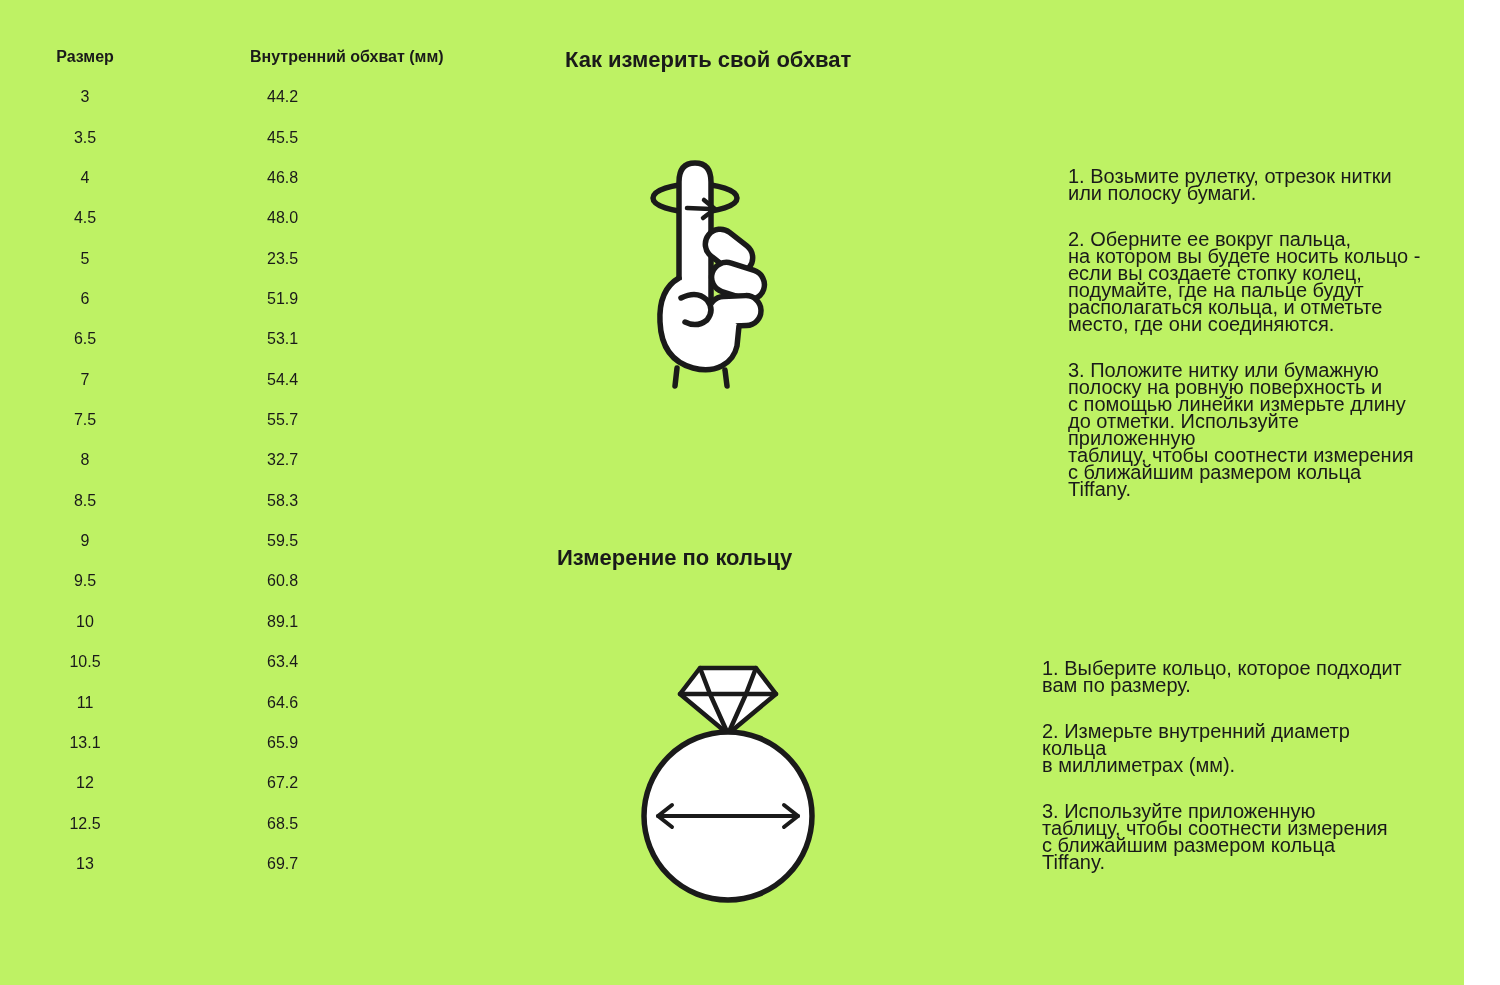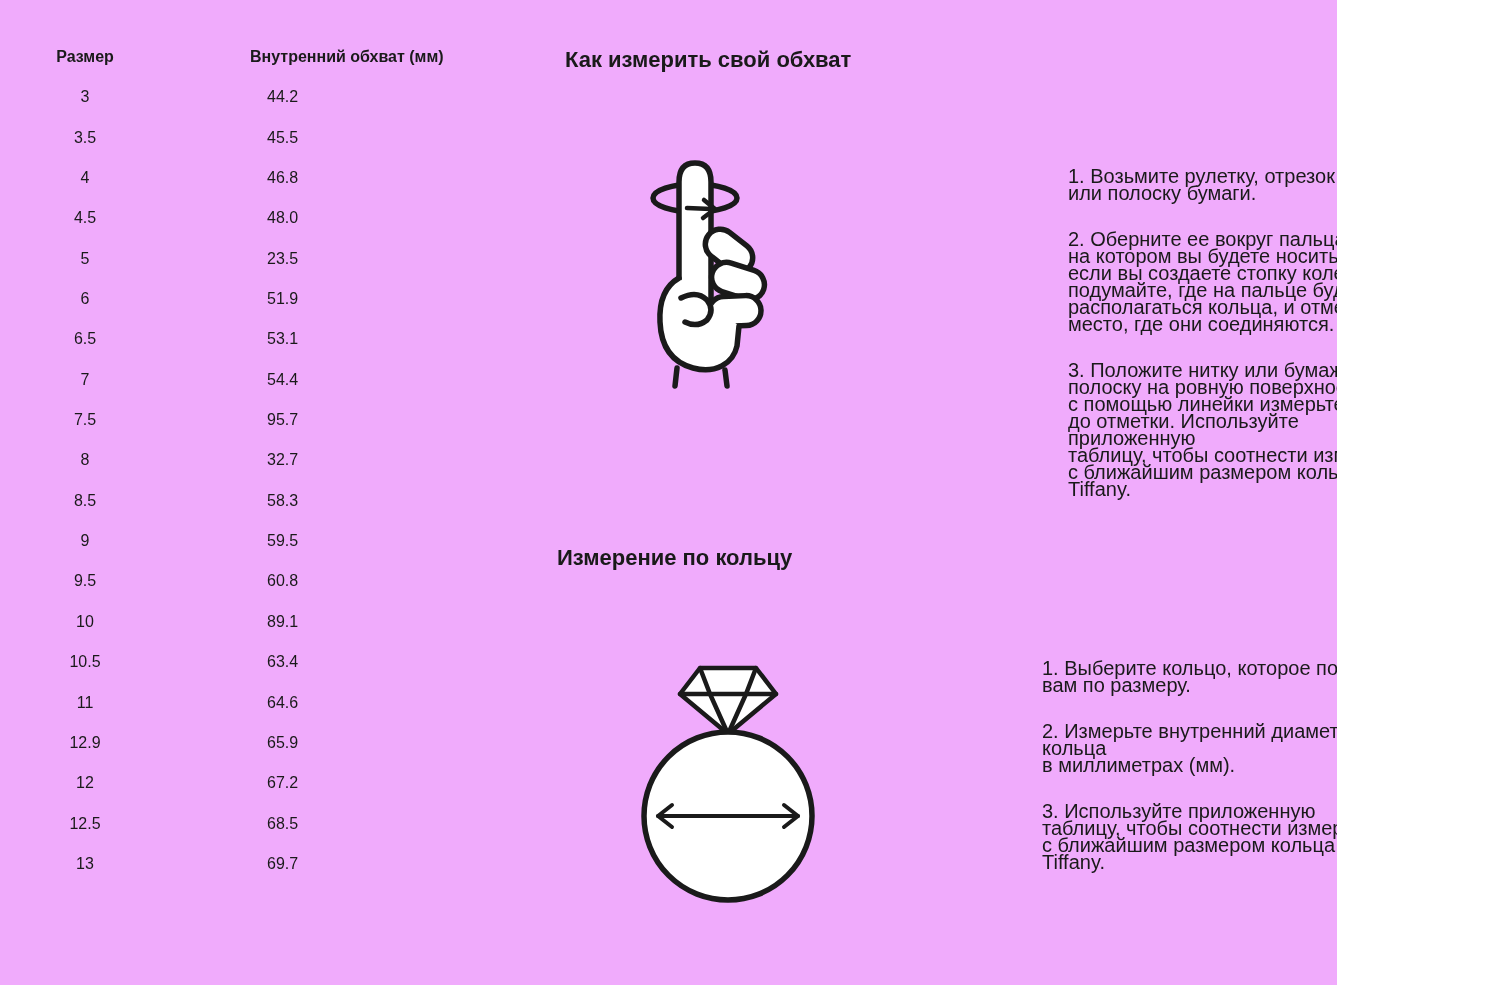--- a/index.html
+++ b/index.html
@@ -1,17 +1,17 @@
 <!DOCTYPE html>
 <html><head>
 <meta charset="utf-8">
 <style>
   html,body { margin:0; padding:0; background:#ffffff; }
   body { font-family:"Liberation Sans", sans-serif; color:#1a1a1a; }
-  .page { position:relative; width:1337px; height:985px; background:#f0abfc; overflow:hidden; }
+  .page { position:relative; width:1464px; height:985px; background:#bef264; overflow:hidden; }
 
   
   .size-table { position:absolute; left:0; top:37px; }
   .t-row { position:relative; height:40.35px; width:480px; }
   .t-row span { position:absolute; font-size:16px; line-height:40.35px; white-space:nowrap; }
   .col-size { left:40px; width:90px; text-align:center; }
   .col-mm { left:267px;text-align:center; }
   .t-head span { font-weight:bold; }
   .t-head .col-mm { left:250px; }
 
@@ -77,21 +77,21 @@
     <span class="col-mm">53.1</span>
   </div>
 
   <div class="t-row">
     <span class="col-size">7</span>
     <span class="col-mm">54.4</span>
   </div>
 
   <div class="t-row">
     <span class="col-size">7.5</span>
-    <span class="col-mm">95.7</span>
+    <span class="col-mm">55.7</span>
   </div>
 
   <div class="t-row">
     <span class="col-size">8</span>
     <span class="col-mm">32.7</span>
   </div>
 
   <div class="t-row">
     <span class="col-size">8.5</span>
     <span class="col-mm">58.3</span>
@@ -116,21 +116,21 @@
     <span class="col-size">10.5</span>
     <span class="col-mm">63.4</span>
   </div>
 
   <div class="t-row">
     <span class="col-size">11</span>
     <span class="col-mm">64.6</span>
   </div>
 
   <div class="t-row">
-    <span class="col-size">12.9</span>
+    <span class="col-size">13.1</span>
     <span class="col-mm">65.9</span>
   </div>
 
   <div class="t-row">
     <span class="col-size">12</span>
     <span class="col-mm">67.2</span>
   </div>
 
   <div class="t-row">
     <span class="col-size">12.5</span>

